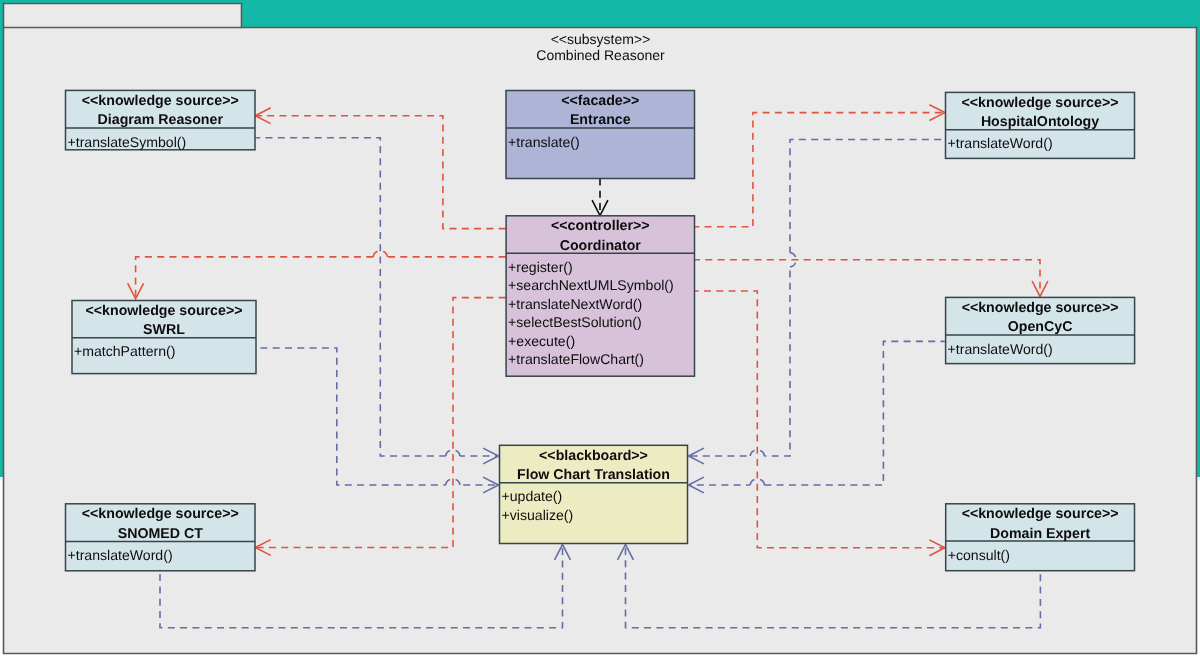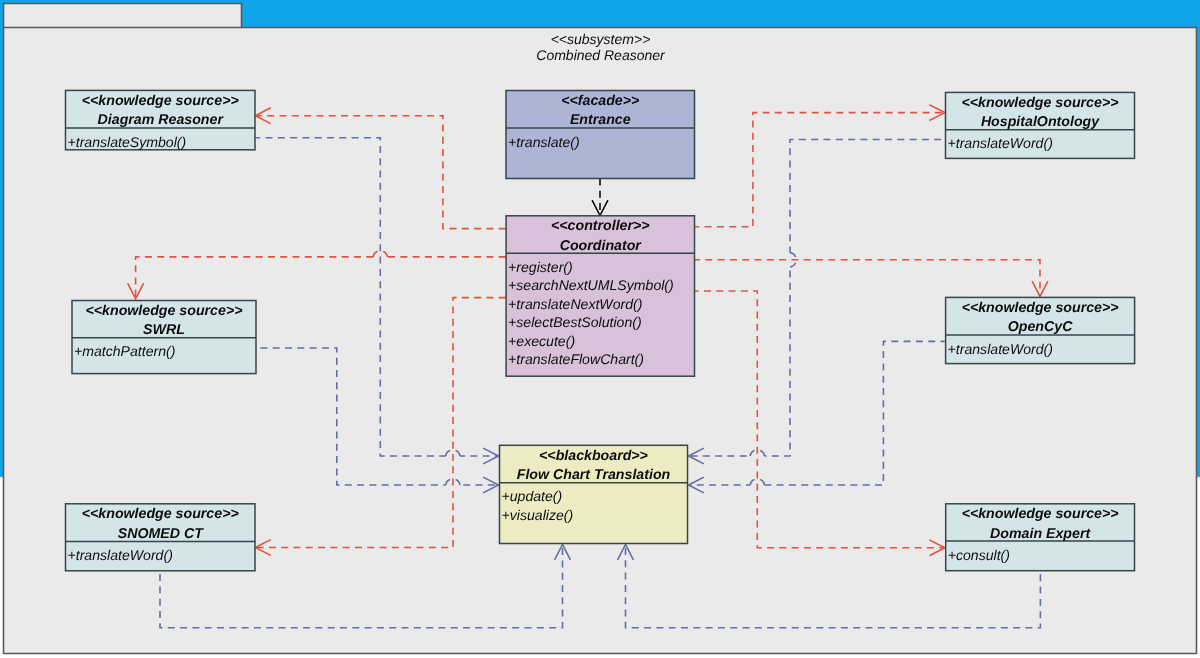--- a/index.html
+++ b/index.html
@@ -1,18 +1,18 @@
 <!DOCTYPE html>
 <html><head>
 <meta charset="utf-8">
 <title>Combined Reasoner</title>
 <style>
   html,body{margin:0;padding:0;background:#ffffff;}
   body{width:1200px;height:658px;overflow:hidden;font-family:"Liberation Sans",sans-serif;}
-  #stage{position:relative;width:1200px;height:477px;background:#0ea5e9;font-style:italic;}
+  #stage{position:relative;width:1200px;height:477px;background:#14b8a6;}
   svg#diagram{display:block;position:absolute;left:0;top:0;}
   text{ font-family:"Liberation Sans",sans-serif; -webkit-font-smoothing:antialiased; text-rendering:geometricPrecision; }
   .t-stereo{ font-weight:bold; font-size:14.2px; fill:#0d0d0d; }
   .t-name{ font-weight:bold; font-size:14.2px; fill:#0d0d0d; }
   .t-op{ font-weight:normal; font-size:14.1px; fill:#0d0d0d; }
   .t-pkg{ font-weight:normal; font-size:14px; fill:#0d0d0d; }
 </style>
 </head>
 <body>
 

